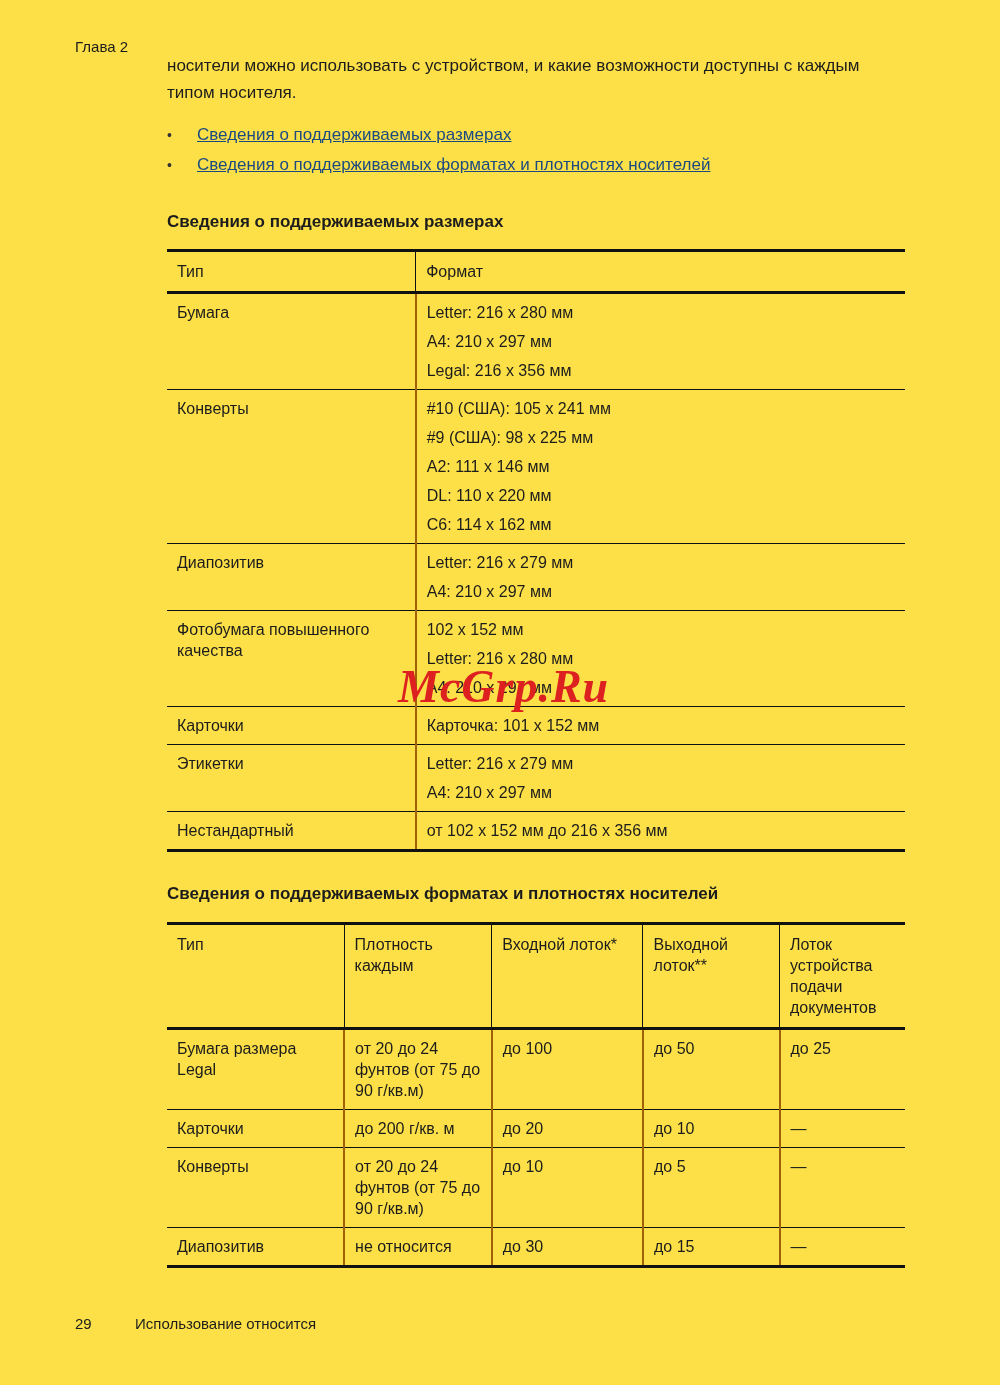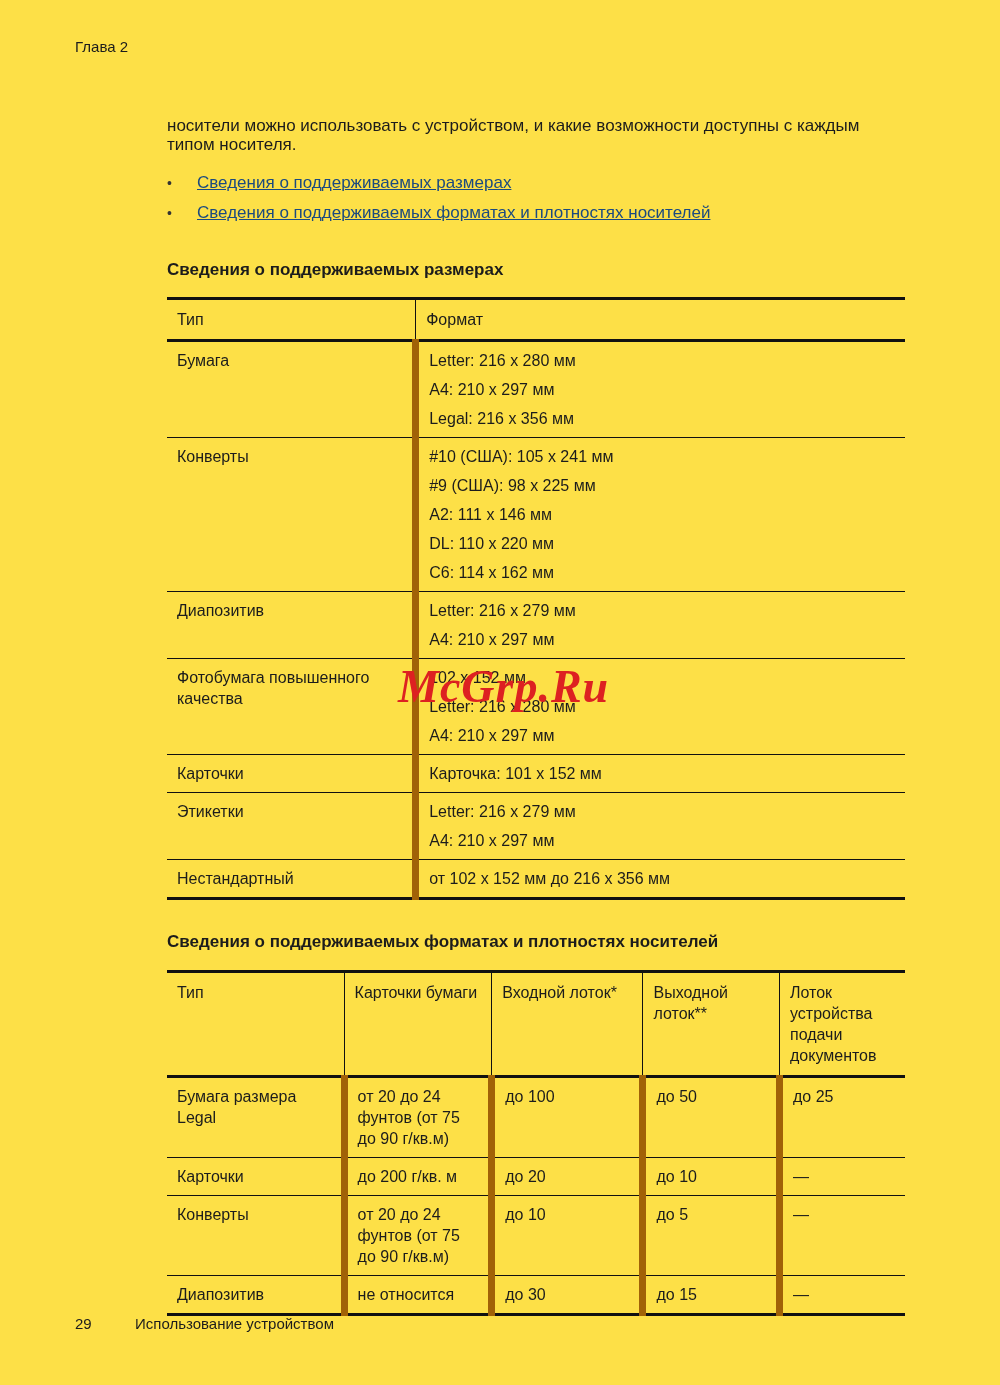--- a/index.html
+++ b/index.html
@@ -14,22 +14,22 @@
   }
   .chapter{
     position:absolute;left:75px;top:38px;
     font-size:15px;
   }
   .content{
     position:absolute;left:167px;top:0;
     width:738px;
   }
   .intro-paragraph{
-    margin:116px 0 0 0;
-    font-size:17px;line-height:19px;
+    margin:52px 0 0 0;
+    font-size:17px;line-height:27px;
   }
   .link-list{
     list-style:none;margin:14px 0 0 0;padding:0;
   }
   .link-item{
     display:flex;align-items:baseline;
     font-size:17px;line-height:29px;
   }
   .bullet{
     width:30px;flex:0 0 30px;
@@ -57,21 +57,21 @@
     border-bottom:3px solid #111;
     border-right:1px solid #111;
     vertical-align:top;
     line-height:21px;
   }
   .doc-table th:last-child{border-right:none;}
   .doc-table td{
     text-align:left;
     padding:8px 8px 8px 10px;
     border-bottom:1px solid #111;
-    border-right:7px solid #a16207;
+    border-right:2px solid #a16207;
     vertical-align:top;
     line-height:21px;
   }
   .doc-table td:last-child{border-right:none;}
   .doc-table tbody tr:last-child td{border-bottom:none;}
   .cell-line + .cell-line{margin-top:8px;}
   .watermark{
     position:absolute;
     left:398px;top:660px;
     font-family:"Liberation Serif",serif;
@@ -201,21 +201,21 @@
           <colgroup>
             <col style="width: 24%;">
             <col style="width: 20%;">
             <col style="width: 20.5%;">
             <col style="width: 18.5%;">
             <col style="width: 17%;">
           </colgroup>
           <thead>
             <tr>
               <th>Тип</th>
-              <th>Карточки бумаги</th>
+              <th>Плотность каждым</th>
               <th>Входной лоток*</th>
               <th>Выходной лоток**</th>
               <th>Лоток устройства подачи документов</th>
             </tr>
           </thead>
           <tbody>
             <tr>
               <td>
                 <div class="cell-line">Бумага размера Legal</div>
               </td>
@@ -286,16 +286,16 @@
           </tbody>
         </table>
       </div>
 
   </div>
 
   <div class="watermark">McGrp.Ru</div>
 
   <div class="footer">
     <span class="page-number">29</span>
-    <span class="footer-title">Использование устройством</span>
+    <span class="footer-title">Использование относится</span>
   </div>
 
 </div>
 
 </body></html>

